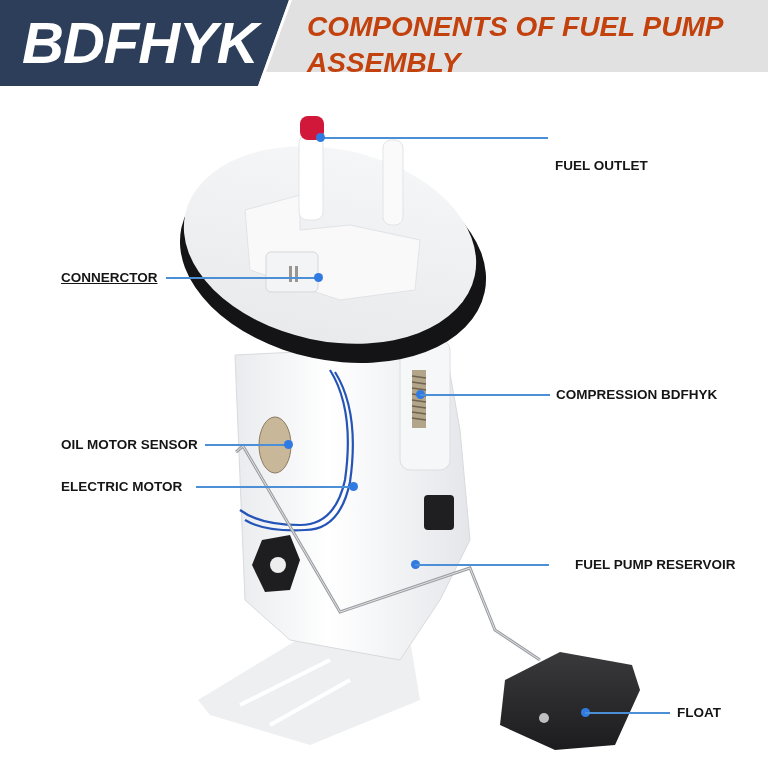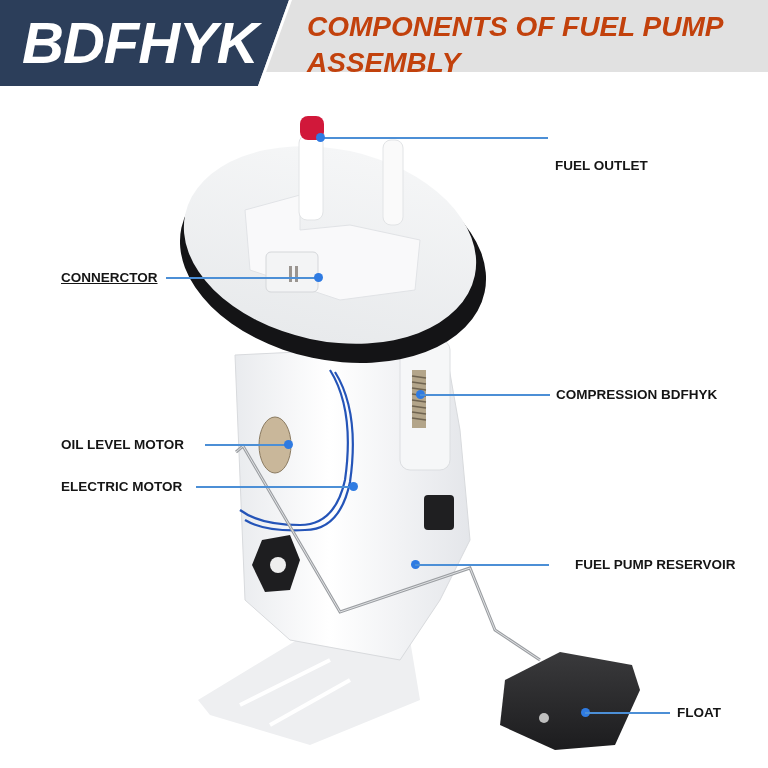--- a/index.html
+++ b/index.html
@@ -113,21 +113,21 @@
   <div class="dot" style="left:318px; top:277px;"></div>
 </div>
 
 <div>
   <div class="dot" style="left:420px; top:394px;"></div>
   <div class="leader" style="left:420px; top:394px; width:130px;"></div>
   <div class="label" style="left:556px; top:387px;">COMPRESSION BDFHYK</div>
 </div>
 
 <div>
-  <div class="label" style="left:61px; top:437px;">OIL LEVEL MOTOR</div>
+  <div class="label" style="left:61px; top:437px;">OIL MOTOR SENSOR</div>
   <div class="leader" style="left:205px; top:444px; width:83px;"></div>
   <div class="dot" style="left:288px; top:444px;"></div>
 </div>
 
 <div>
   <div class="label" style="left:61px; top:479px;text-align:right;">ELECTRIC MOTOR</div>
   <div class="leader" style="left:196px; top:486px; width:157px;"></div>
   <div class="dot" style="left:353px; top:486px;"></div>
 </div>
 

